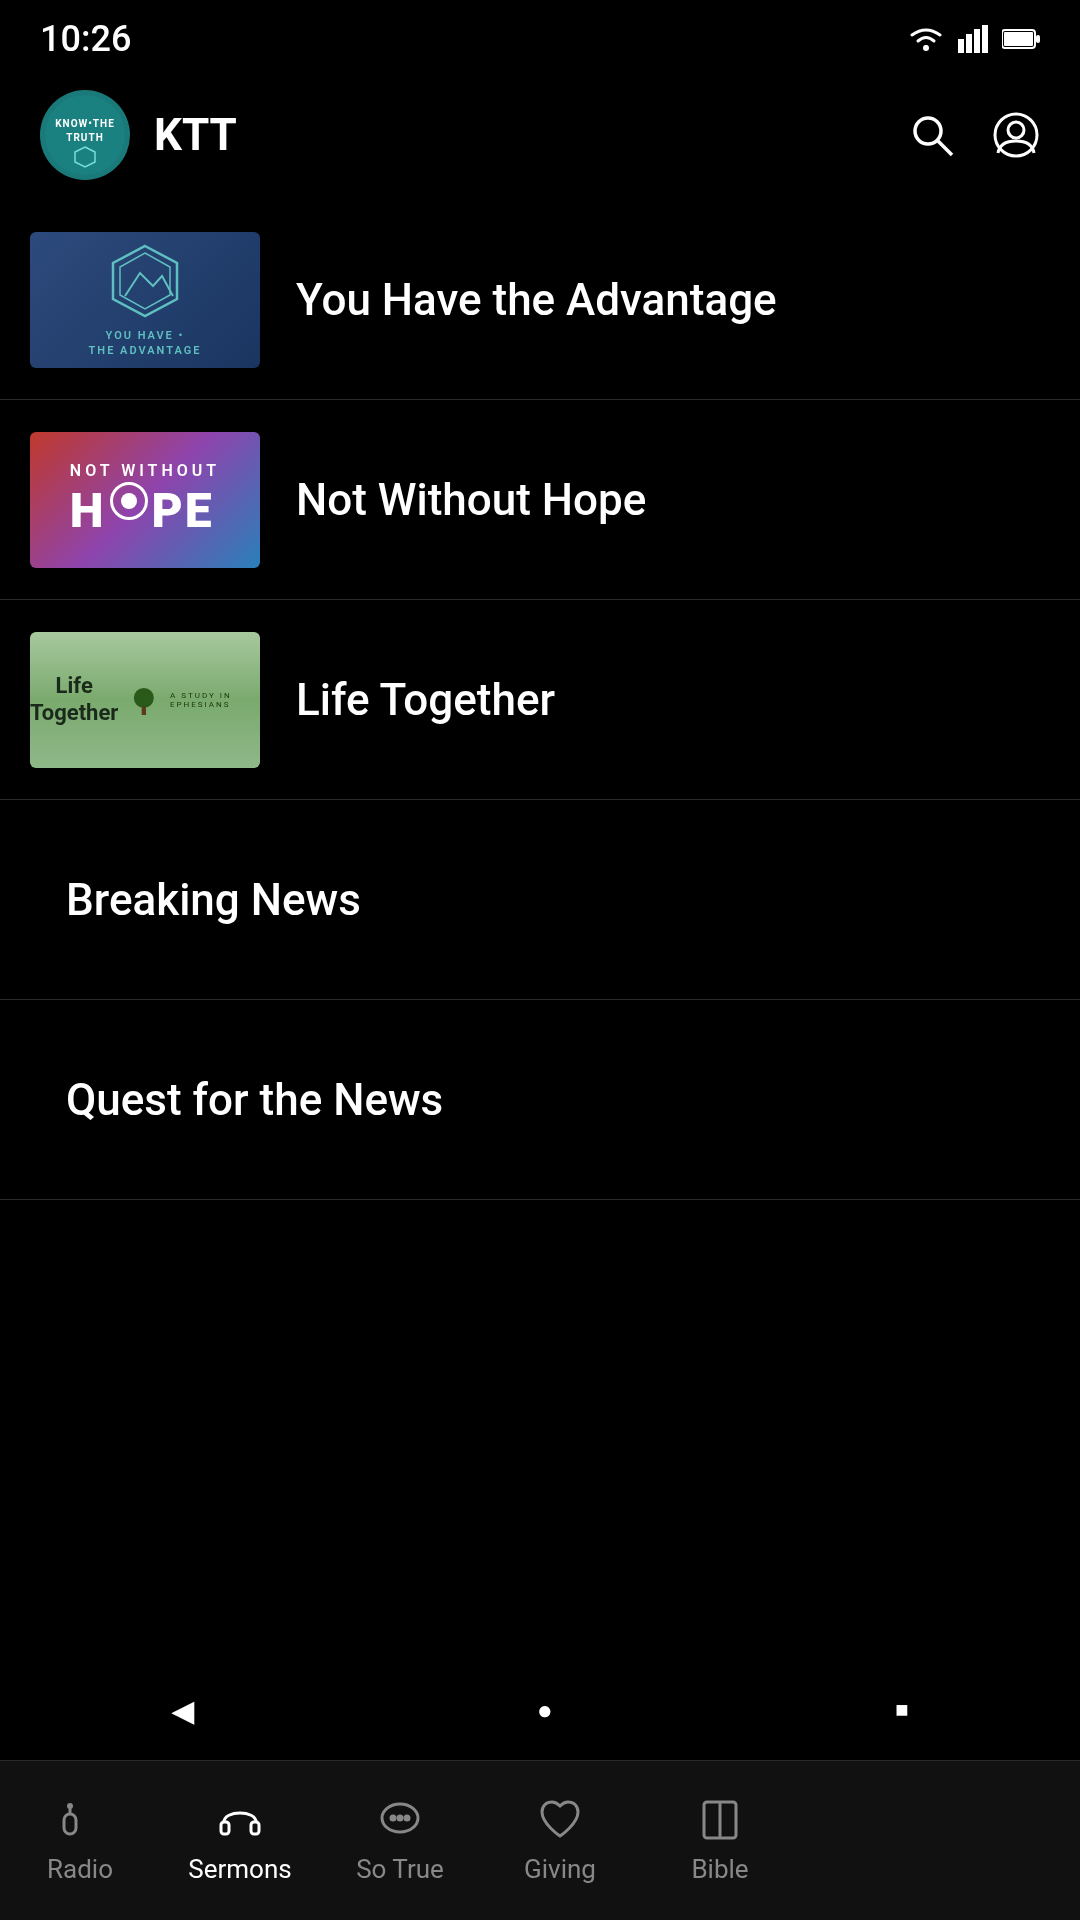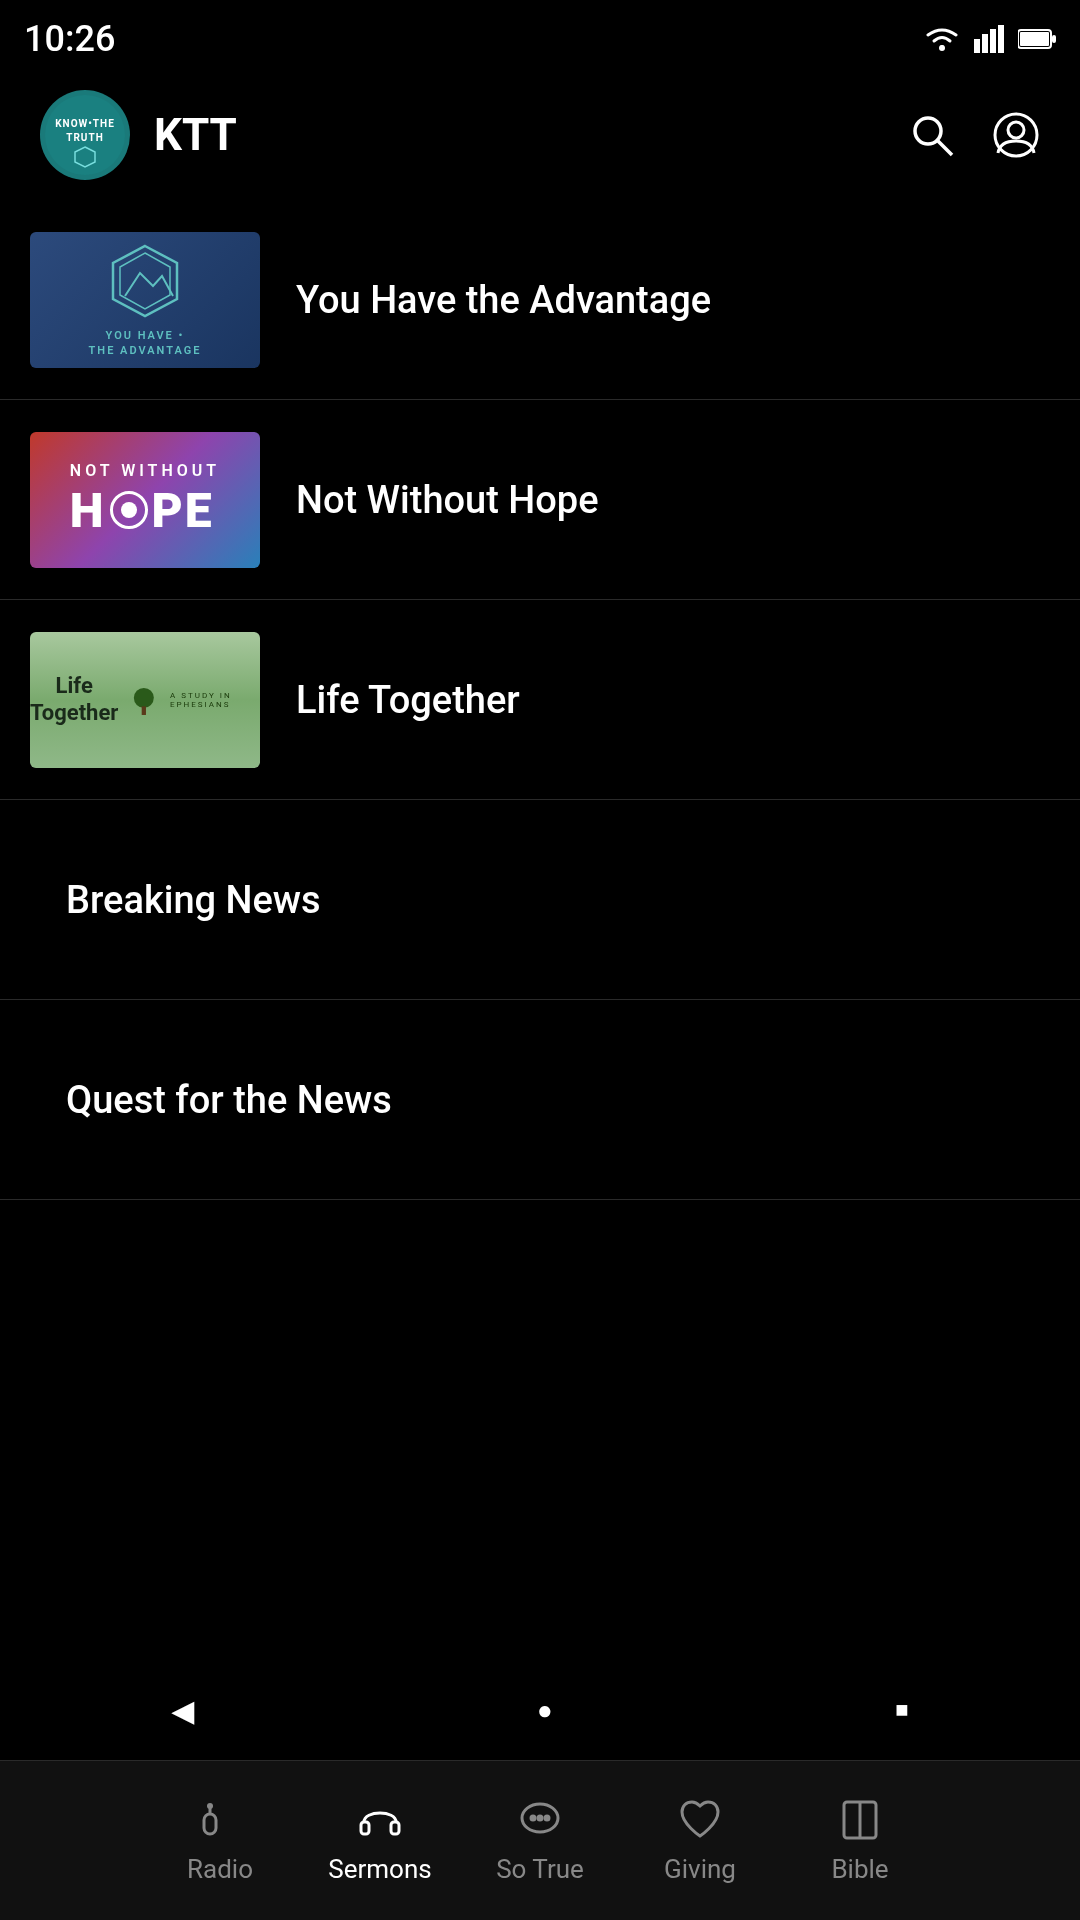--- a/index.html
+++ b/index.html
@@ -13,21 +13,21 @@
       min-height: 1920px;
       position: relative;
       overflow-x: hidden;
     }
 
     
     .status-bar {
       display: flex;
       justify-content: space-between;
       align-items: center;
-      padding: 18px 24px 10px;
+      padding: 18px 40px 10px;
       height: 70px;
     }
     .status-time {
       font-size: 36px;
       font-weight: 500;
       color: #fff;
     }
     .status-icons {
       display: flex;
       align-items: center;
@@ -136,21 +136,20 @@
       letter-spacing: 3px;
       text-transform: uppercase;
       margin-bottom: 2px;
     }
     .thumb-hope-hope {
       font-size: 48px;
       font-weight: 900;
       letter-spacing: 2px;
       text-transform: uppercase;
       display: flex;
-      align-items: center;
       gap: 4px;
     }
     .hope-circle {
       width: 38px;
       height: 38px;
       border-radius: 50%;
       border: 3px solid #fff;
       display: inline-flex;
       align-items: center;
       justify-content: center;
@@ -234,38 +233,38 @@
       text-align: center;
       color: #1a3a00;
       font-size: 13px;
       font-weight: 700;
       text-transform: uppercase;
       letter-spacing: 1px;
       line-height: 1.3;
     }
 
     .sermon-title {
-      font-size: 38px;
+      font-size: 44px;
       font-weight: 500;
       color: #fff;
       margin-left: 36px;
       flex: 1;
     }
 
     
     .bottom-nav {
       position: fixed;
       bottom: 0;
       left: 0;
       width: 1080px;
       background: #111;
       border-top: 1px solid #2a2a2a;
       display: flex;
       align-items: center;
-      justify-content: center;
+      justify-content: flex-start;
       height: 160px;
       padding-bottom: 2px;
     }
     .nav-item {
       display: flex;
       flex-direction: column;
       align-items: center;
       gap: 10px;
       cursor: pointer;
       padding: 14px 20px;

